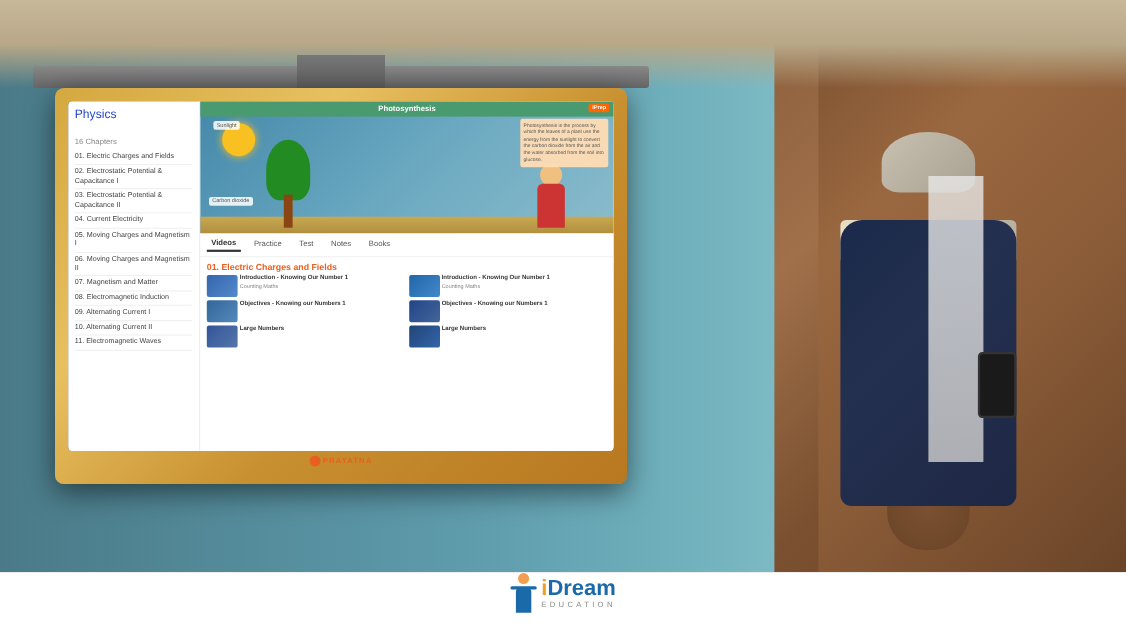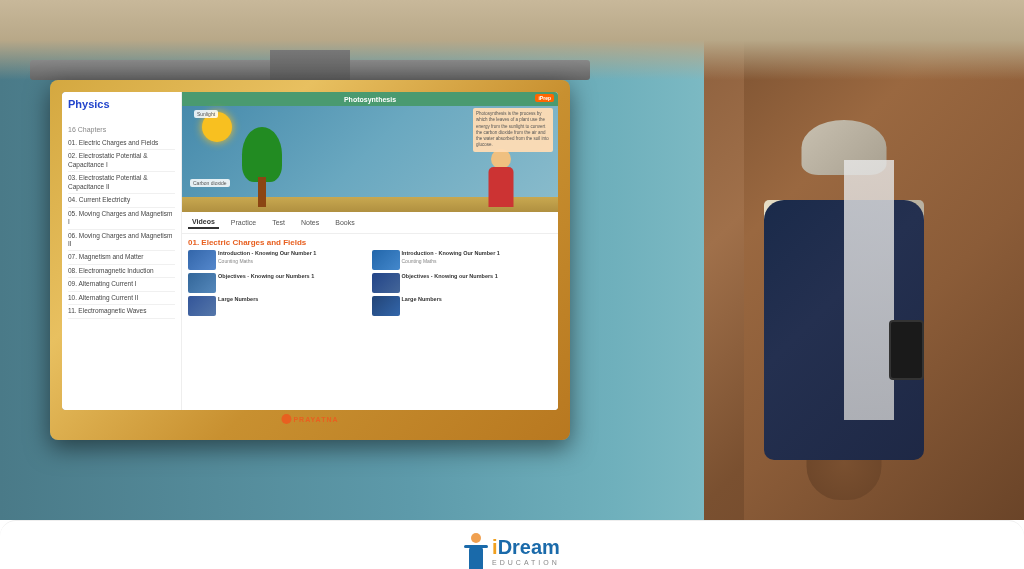--- a/index.html
+++ b/index.html
@@ -212,21 +212,21 @@
       width: 120px;
       min-width: 120px;
       background: #fff;
       padding: 6px;
       overflow: hidden;
       border-right: 1px solid #eee;
     }
 
     .app-sidebar-title {
       font-size: 11px;
-      font-weight: bold;
+      font-weight: normal;
       color: #2244cc;
       margin-bottom: 16px;
     }
 
     .app-sidebar-subtitle {
       font-size: 7px;
       color: #888;
       margin-bottom: 4px;
     }
 
@@ -461,25 +461,24 @@
 
     
     .bottom-bar {
       position: absolute;
       bottom: 0;
       left: 0;
       width: 1024px;
       height: 49px;
       background: #fff;
       display: flex;
-      align-items: flex-end;
+      align-items: flex-start;
       justify-content: center;
       gap: 4px;
       border-top: 1px solid #eee;
-      border-radius: 16px;
     }
 
     .idream-logo-area {
       display: flex;
       align-items: center;
       gap: 4px;
     }
 
     .idream-figure {
       width: 24px;

